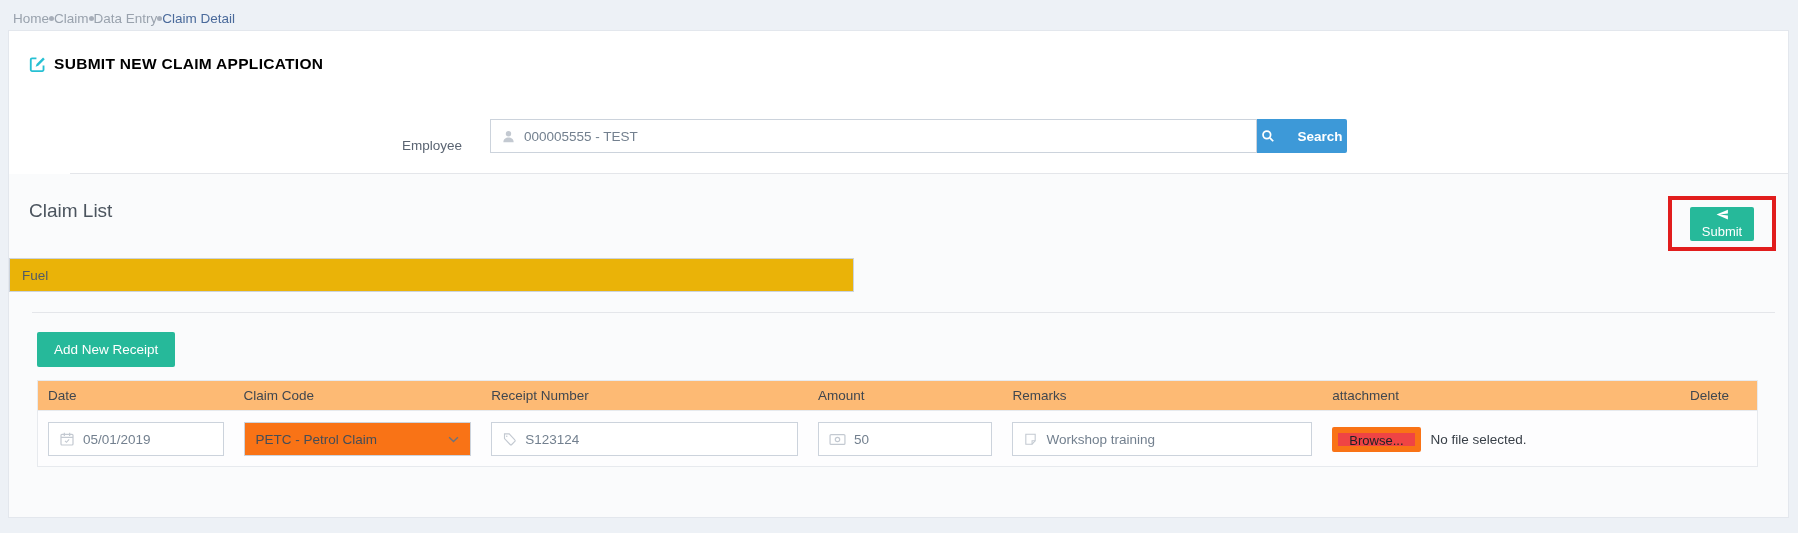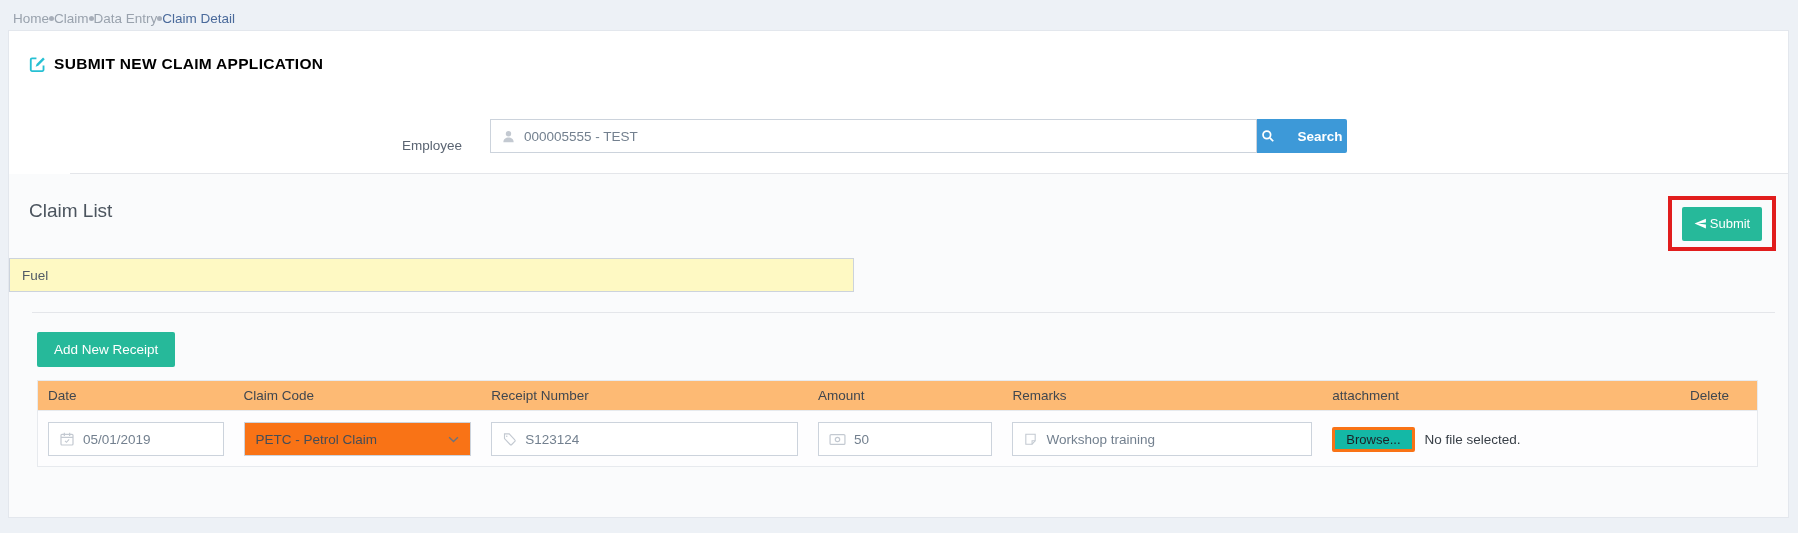--- a/index.html
+++ b/index.html
@@ -37,35 +37,35 @@
   .btn-search { width:90px; height:34px; background:#3d99d8; font-size:13.5px; gap:22px; border-radius:0 2px 2px 0;font-weight:bold; }
 
   .divider { border-top:1px solid #e4e6ea; height:0; }
   .d1 { margin-left:61px; }
   .d2 { margin:20px 13px 0 23px; }
 
   .panel-body { flex:1; background:#fafbfc; position:relative; }
   .claimlist-header { position:relative; padding:26px 20px 0; height:48px; }
   .claimlist-title { font-size:19px; color:#4b545e; line-height:22px; }
   .annotation-box { position:absolute; top:22px; right:12px; width:108px; height:55px; border:4px solid #e11d1d; display:flex; align-items:center; justify-content:center; background:transparent; }
-  .btn-submit { height:34px; padding:0 12px; background:#26b99a; font-size:13px; gap:3px; border-radius:2px; }
+  .btn-submit { height:34px; padding:0 12px; background:#26b99a; font-size:13px; gap:3px; border-radius:2px;flex-direction:column; }
 
   .purpose-row { margin-top:36px; }
-  .plain-input { height:34px; width:845px; border:1px solid #ccd3dc; background:#fef9c3; padding:0 12px; font-family:inherit; font-size:13.5px; color:#525b66; outline:none; }
+  .plain-input { height:34px; width:845px; border:1px solid #ccd3dc; background:#eab308; padding:0 12px; font-family:inherit; font-size:13.5px; color:#525b66; outline:none; }
 
   .btn-add { margin:19px 0 0 28px; height:35px; padding:0 17px; background:#26b99a; font-size:13.5px; border-radius:2px; }
 
   .table-wrap { margin:13px 30px 0 28px; }
   table { width:100%; border-collapse:collapse; table-layout:fixed; background:#fdfdfe; border:1px solid #e7eaee; }
   thead th { background:#fdba74; font-weight:normal; font-size:13.5px; color:#40474f; text-align:left; padding:7px 10px; border-bottom:1px solid #e7eaee; height:30px; }
   tbody td { padding:11px 10px 10px; vertical-align:middle; }
   .cell-input { width:100%; }
   .select-box { display:flex; align-items:center; justify-content:space-between; height:34px; width:100%; border:1px solid #ccd3dc; background:#f97316; padding:0 11px; font-size:13.5px; color:#454d57; cursor:pointer; }
   .attach-cell { display:flex; align-items:center; }
-  .btn-browse { height:25px; padding:0 11px; background:#14b8a6; border:3px solid #f97316; border-radius:2px; color:#1d2126; font-size:13px; cursor:pointer; font-family:inherit; }
+  .btn-browse { height:25px; padding:0 11px; background:#ef4444; border:6px solid #f97316; border-radius:2px; color:#1d2126; font-size:13px; cursor:pointer; font-family:inherit; }
   .file-status { margin-left:10px; font-size:13.5px; color:#383f47; }
 
   svg { display:block; }
 </style>
 </head>
 <body>
 
 <div class="breadcrumb">
   <span class="crumb">Home</span>
   <span class="dot"></span>

